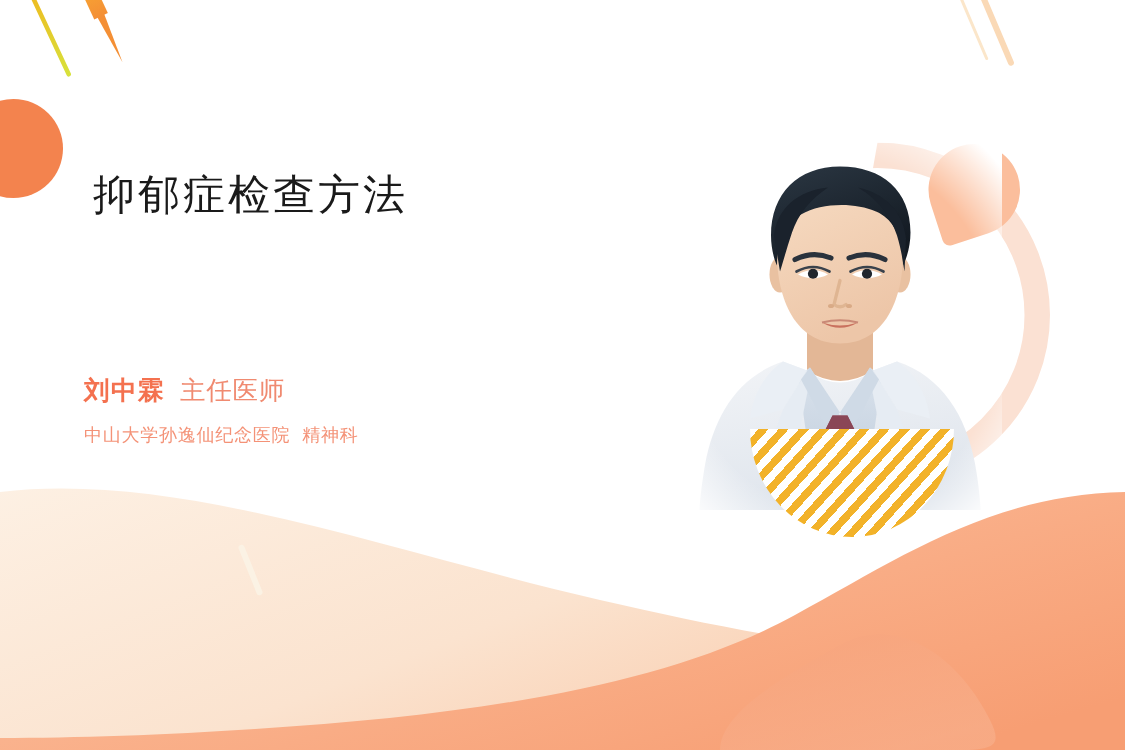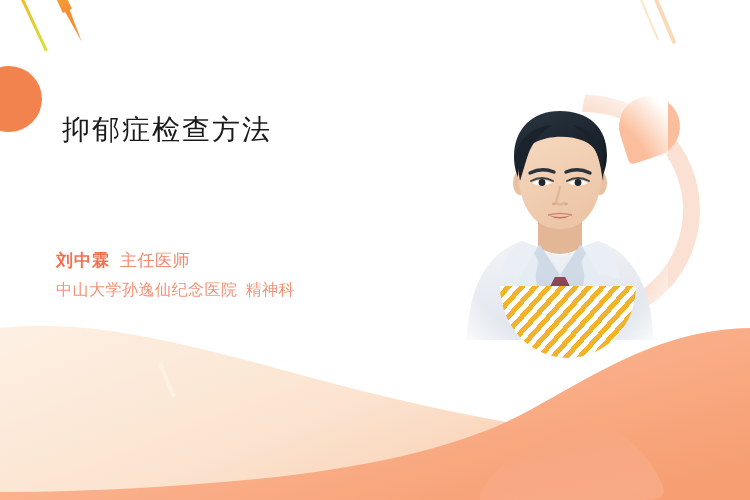--- a/index.html
+++ b/index.html
@@ -223,21 +223,21 @@
     font-weight: 700;
     letter-spacing: 1px;
   }
   .doctor-rank {
     color: #F08A70;
     font-weight: 400;
     margin-left: 10px;
     letter-spacing: .5px;
   }
   .credit-line-2 {
-    font-size: 16px;
+    font-size: 12px;
     line-height: 28px;
     color: #F49277;
     white-space: nowrap;
     letter-spacing: .5px;
     margin-top: 2px;
   }
   .credit-dept {
     margin-left: 8px;
   }
 </style>

